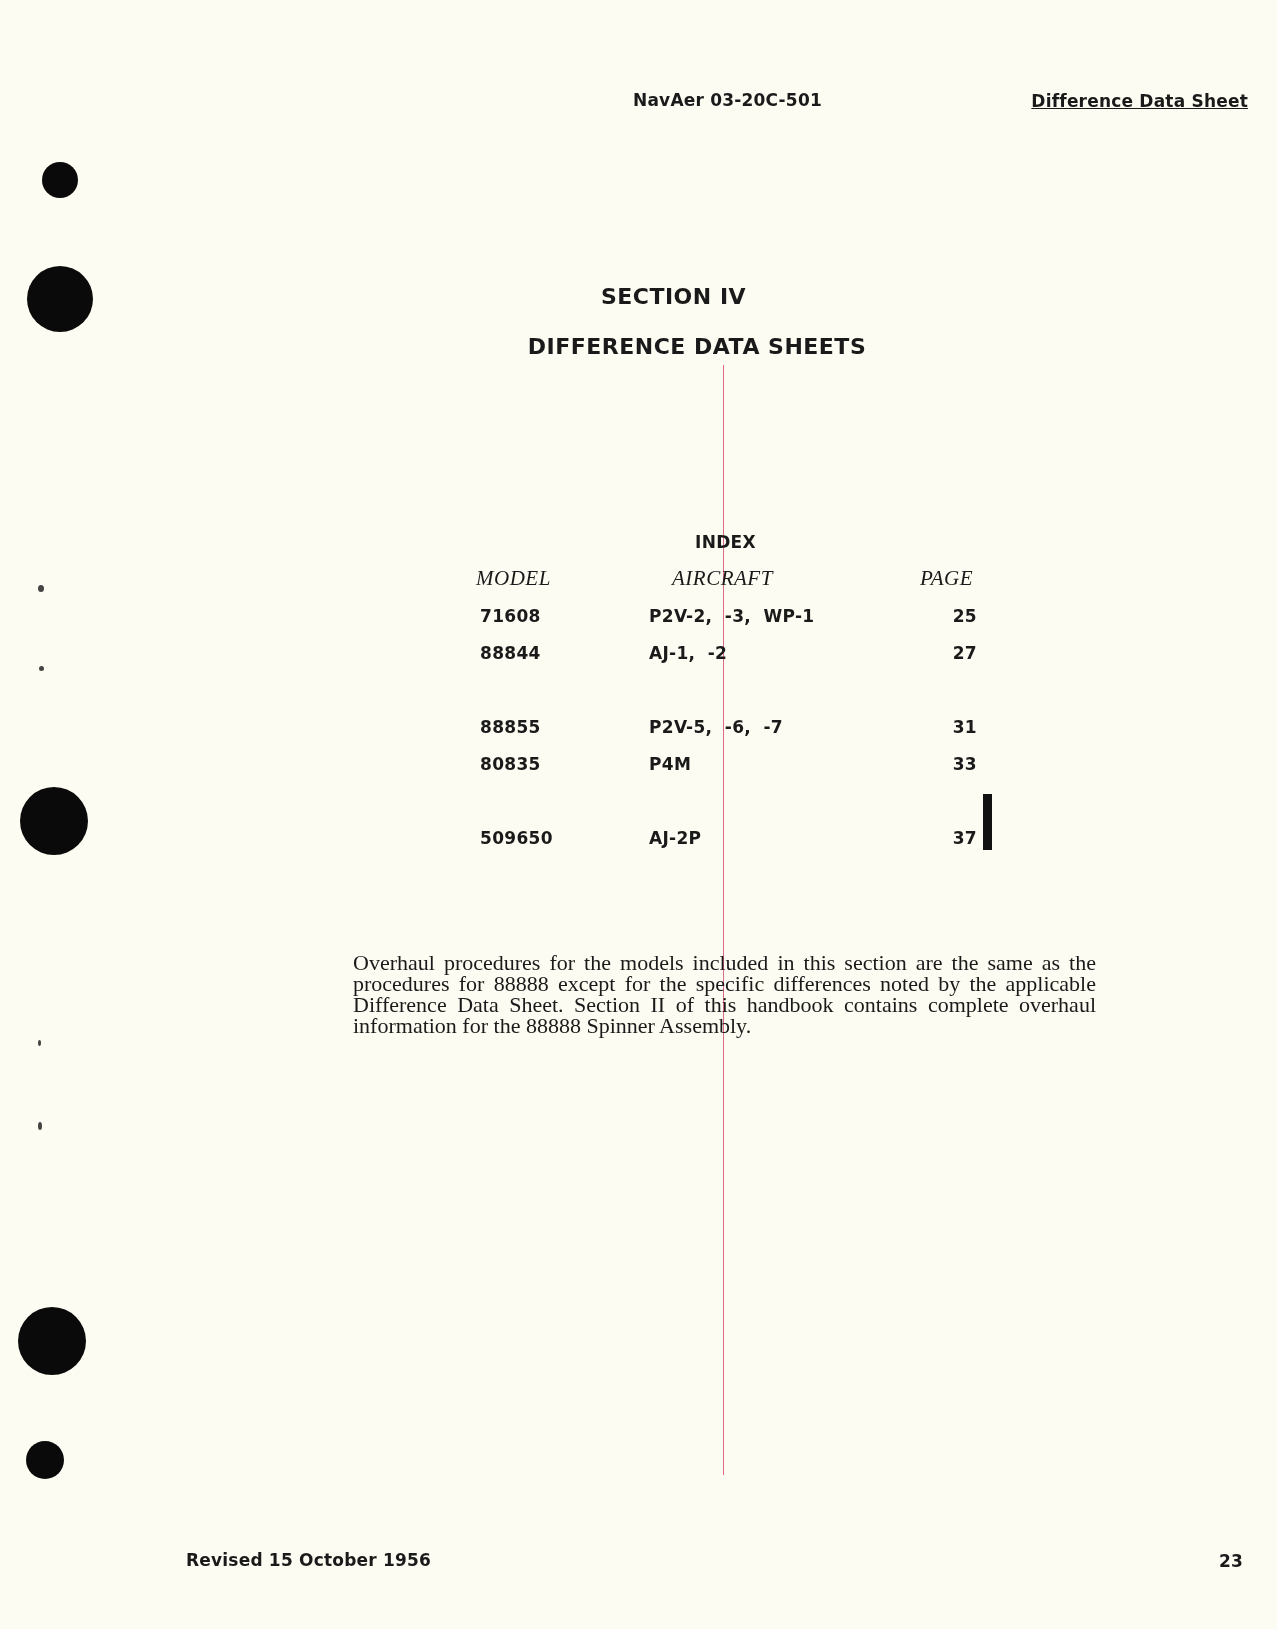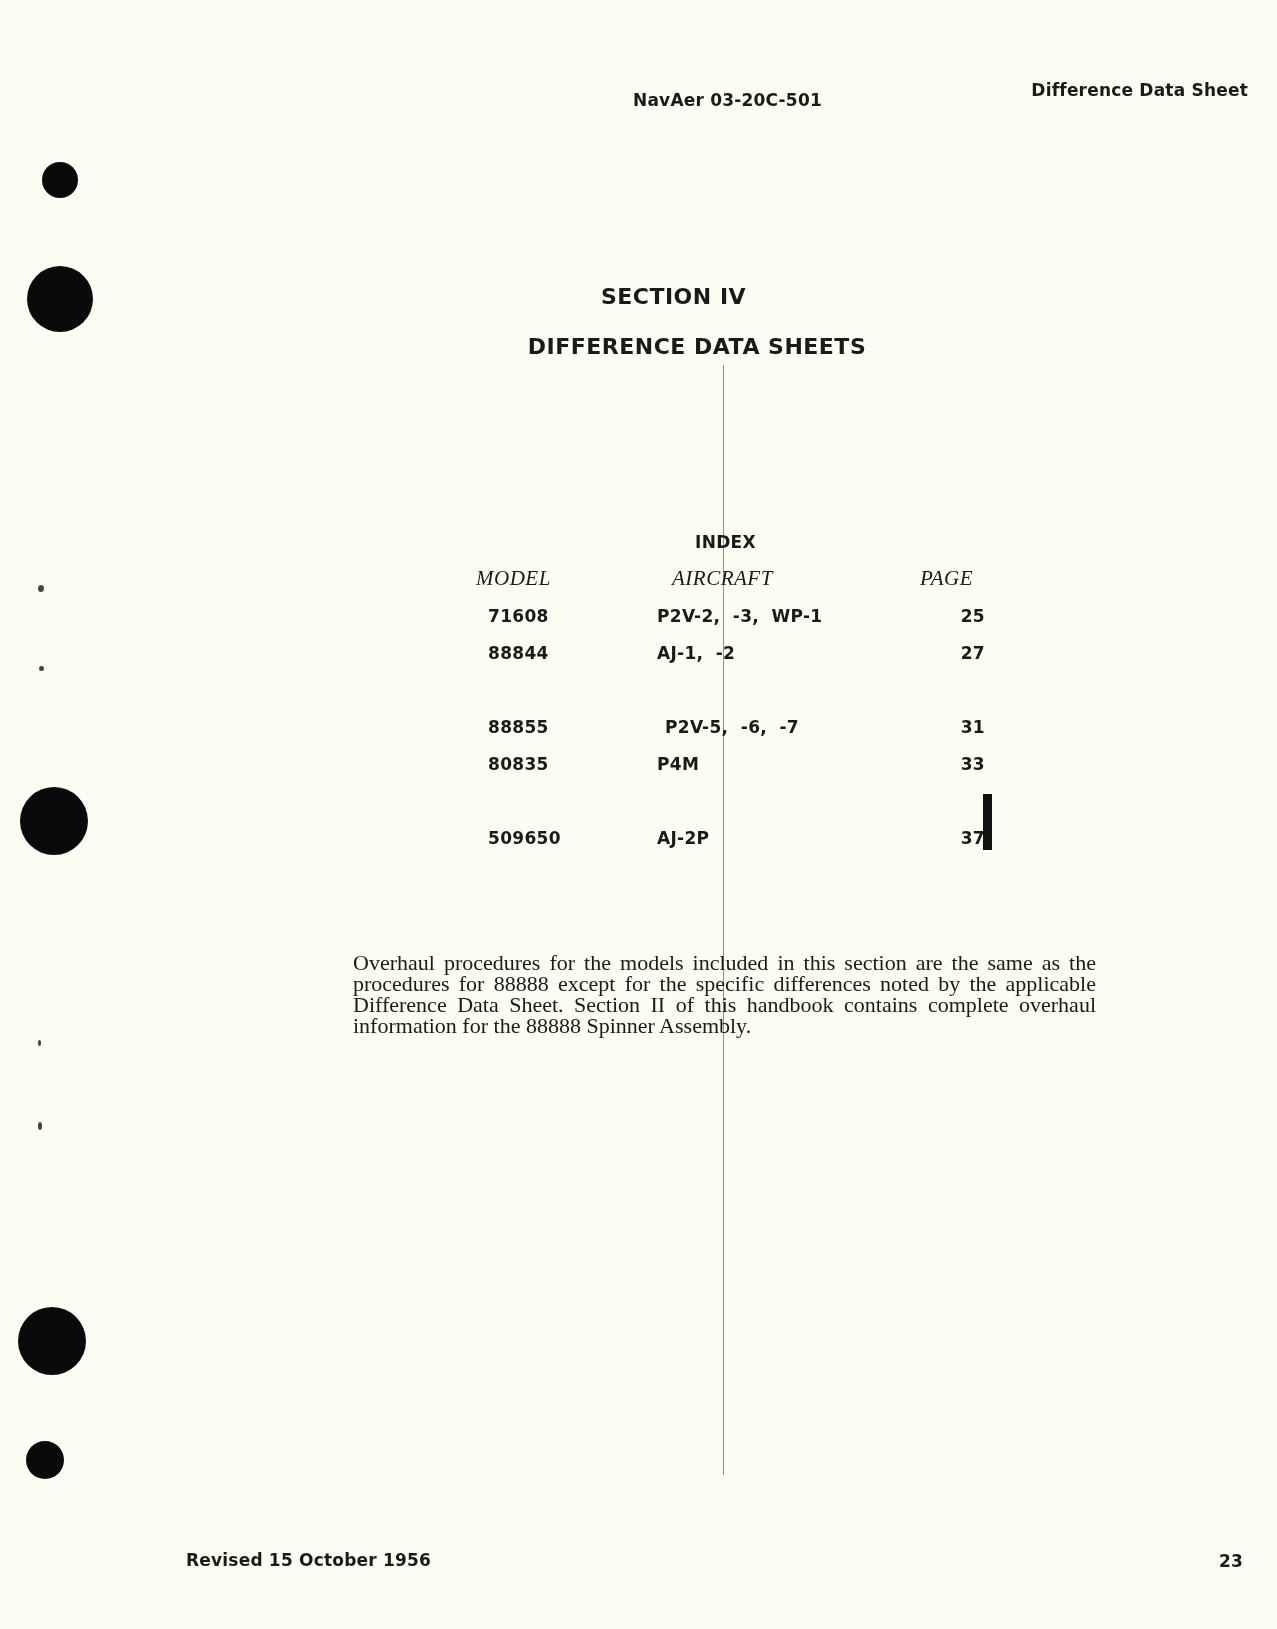--- a/index.html
+++ b/index.html
@@ -11,21 +11,21 @@
     font-family: "DejaVu Sans", sans-serif;
     color: #1a1a1a;
   }
   .abs { position: absolute; }
   .hdr { font-family: "DejaVu Sans", sans-serif; font-weight: bold; font-size: 17px; letter-spacing: 0.2px; }
   .hole { position: absolute; background: #0a0a0a; border-radius: 50%; }
   .speck { position: absolute; background: #444; border-radius: 50%; }
   .title { font-family: "DejaVu Sans", sans-serif; font-weight: bold; font-size: 22px; letter-spacing: 0.5px; width: 100%; text-align: center; }
   .col-h { font-family: "Liberation Serif", serif; font-style: italic; font-size: 21px; letter-spacing: 0.5px; }
   .cell { font-family: "DejaVu Sans", sans-serif; font-weight: bold; font-size: 17px; letter-spacing: 0.3px; }
-  .row { position: absolute; left: 12px; width: 100%; height: 24px; }
+  .row { position: absolute; left: 4px; width: 100%; height: 24px; }
   .para {
     font-family: "Liberation Serif", serif; font-size: 22px; line-height: 21px;
     text-align: justify; width: 743px;
   }
   .redline { position: absolute; left: 723px; top: 365px; width: 1px; height: 1110px; background: #e06a8a; }
   .changebar { position: absolute; left: 983px; top: 794px; width: 9px; height: 56px; background: #111; }
 </style>
 </head>
 <body>
 
@@ -35,21 +35,21 @@
 <div class="hole" style="left:18px;top:1307px;width:68px;height:68px;"></div>
 <div class="hole" style="left:26px;top:1441px;width:38px;height:38px;"></div>
 <div class="speck" style="left:38px;top:585px;width:6px;height:7px;"></div>
 <div class="speck" style="left:39px;top:666px;width:5px;height:5px;"></div>
 <div class="speck" style="left:38px;top:1040px;width:3px;height:6px;"></div>
 <div class="speck" style="left:38px;top:1122px;width:4px;height:8px;"></div>
 
 <div class="redline"></div>
 
 <div class="abs hdr" style="left:633px;top:90px;text-align:center;">NavAer 03-20C-501</div>
-<div class="abs hdr" style="right:29px;top:80px;">Difference Data Sheet</div>
+<div class="abs hdr" style="right:29px;top:91px;text-decoration:underline;">Difference Data Sheet</div>
 
 <div class="abs title" style="left:0;top:284px;padding-left:70px;box-sizing:border-box;left:0;">SECTION IV</div>
 <div class="abs title" style="left:0;top:334px;padding-left:117px;box-sizing:border-box;">DIFFERENCE DATA SHEETS</div>
 
 <div class="abs" style="left:476px;top:528px;width:500px;height:330px;">
   <div class="abs cell" style="left:219px;top:4px;">INDEX</div>
   <div class="abs col-h" style="left:0;top:38px;">MODEL</div>
   <div class="abs col-h" style="left:196px;top:38px;">AIRCRAFT</div>
   <div class="abs col-h" style="right:3px;top:38px;">PAGE</div>
 
@@ -58,21 +58,21 @@
     <span class="abs cell" style="left:169px;white-space:pre;">P2V-2,  -3,  WP-1</span>
     <span class="abs cell" style="right:3px;">25</span>
   </div>
   <div class="row" style="top:115px;">
     <span class="abs cell" style="left:0;">88844</span>
     <span class="abs cell" style="left:169px;white-space:pre;">AJ-1,  -2</span>
     <span class="abs cell" style="right:3px;">27</span>
   </div>
   <div class="row" style="top:189px;">
     <span class="abs cell" style="left:0;">88855</span>
-    <span class="abs cell" style="left:169px;white-space:pre;margin-left:8px;">P2V-5,  -6,  -7</span>
+    <span class="abs cell" style="left:169px;white-space:pre;">P2V-5,  -6,  -7</span>
     <span class="abs cell" style="right:3px;">31</span>
   </div>
   <div class="row" style="top:226px;">
     <span class="abs cell" style="left:0;">80835</span>
     <span class="abs cell" style="left:169px;white-space:pre;">P4M</span>
     <span class="abs cell" style="right:3px;">33</span>
   </div>
   <div class="row" style="top:300px;">
     <span class="abs cell" style="left:0;">509650</span>
     <span class="abs cell" style="left:169px;white-space:pre;">AJ-2P</span>

